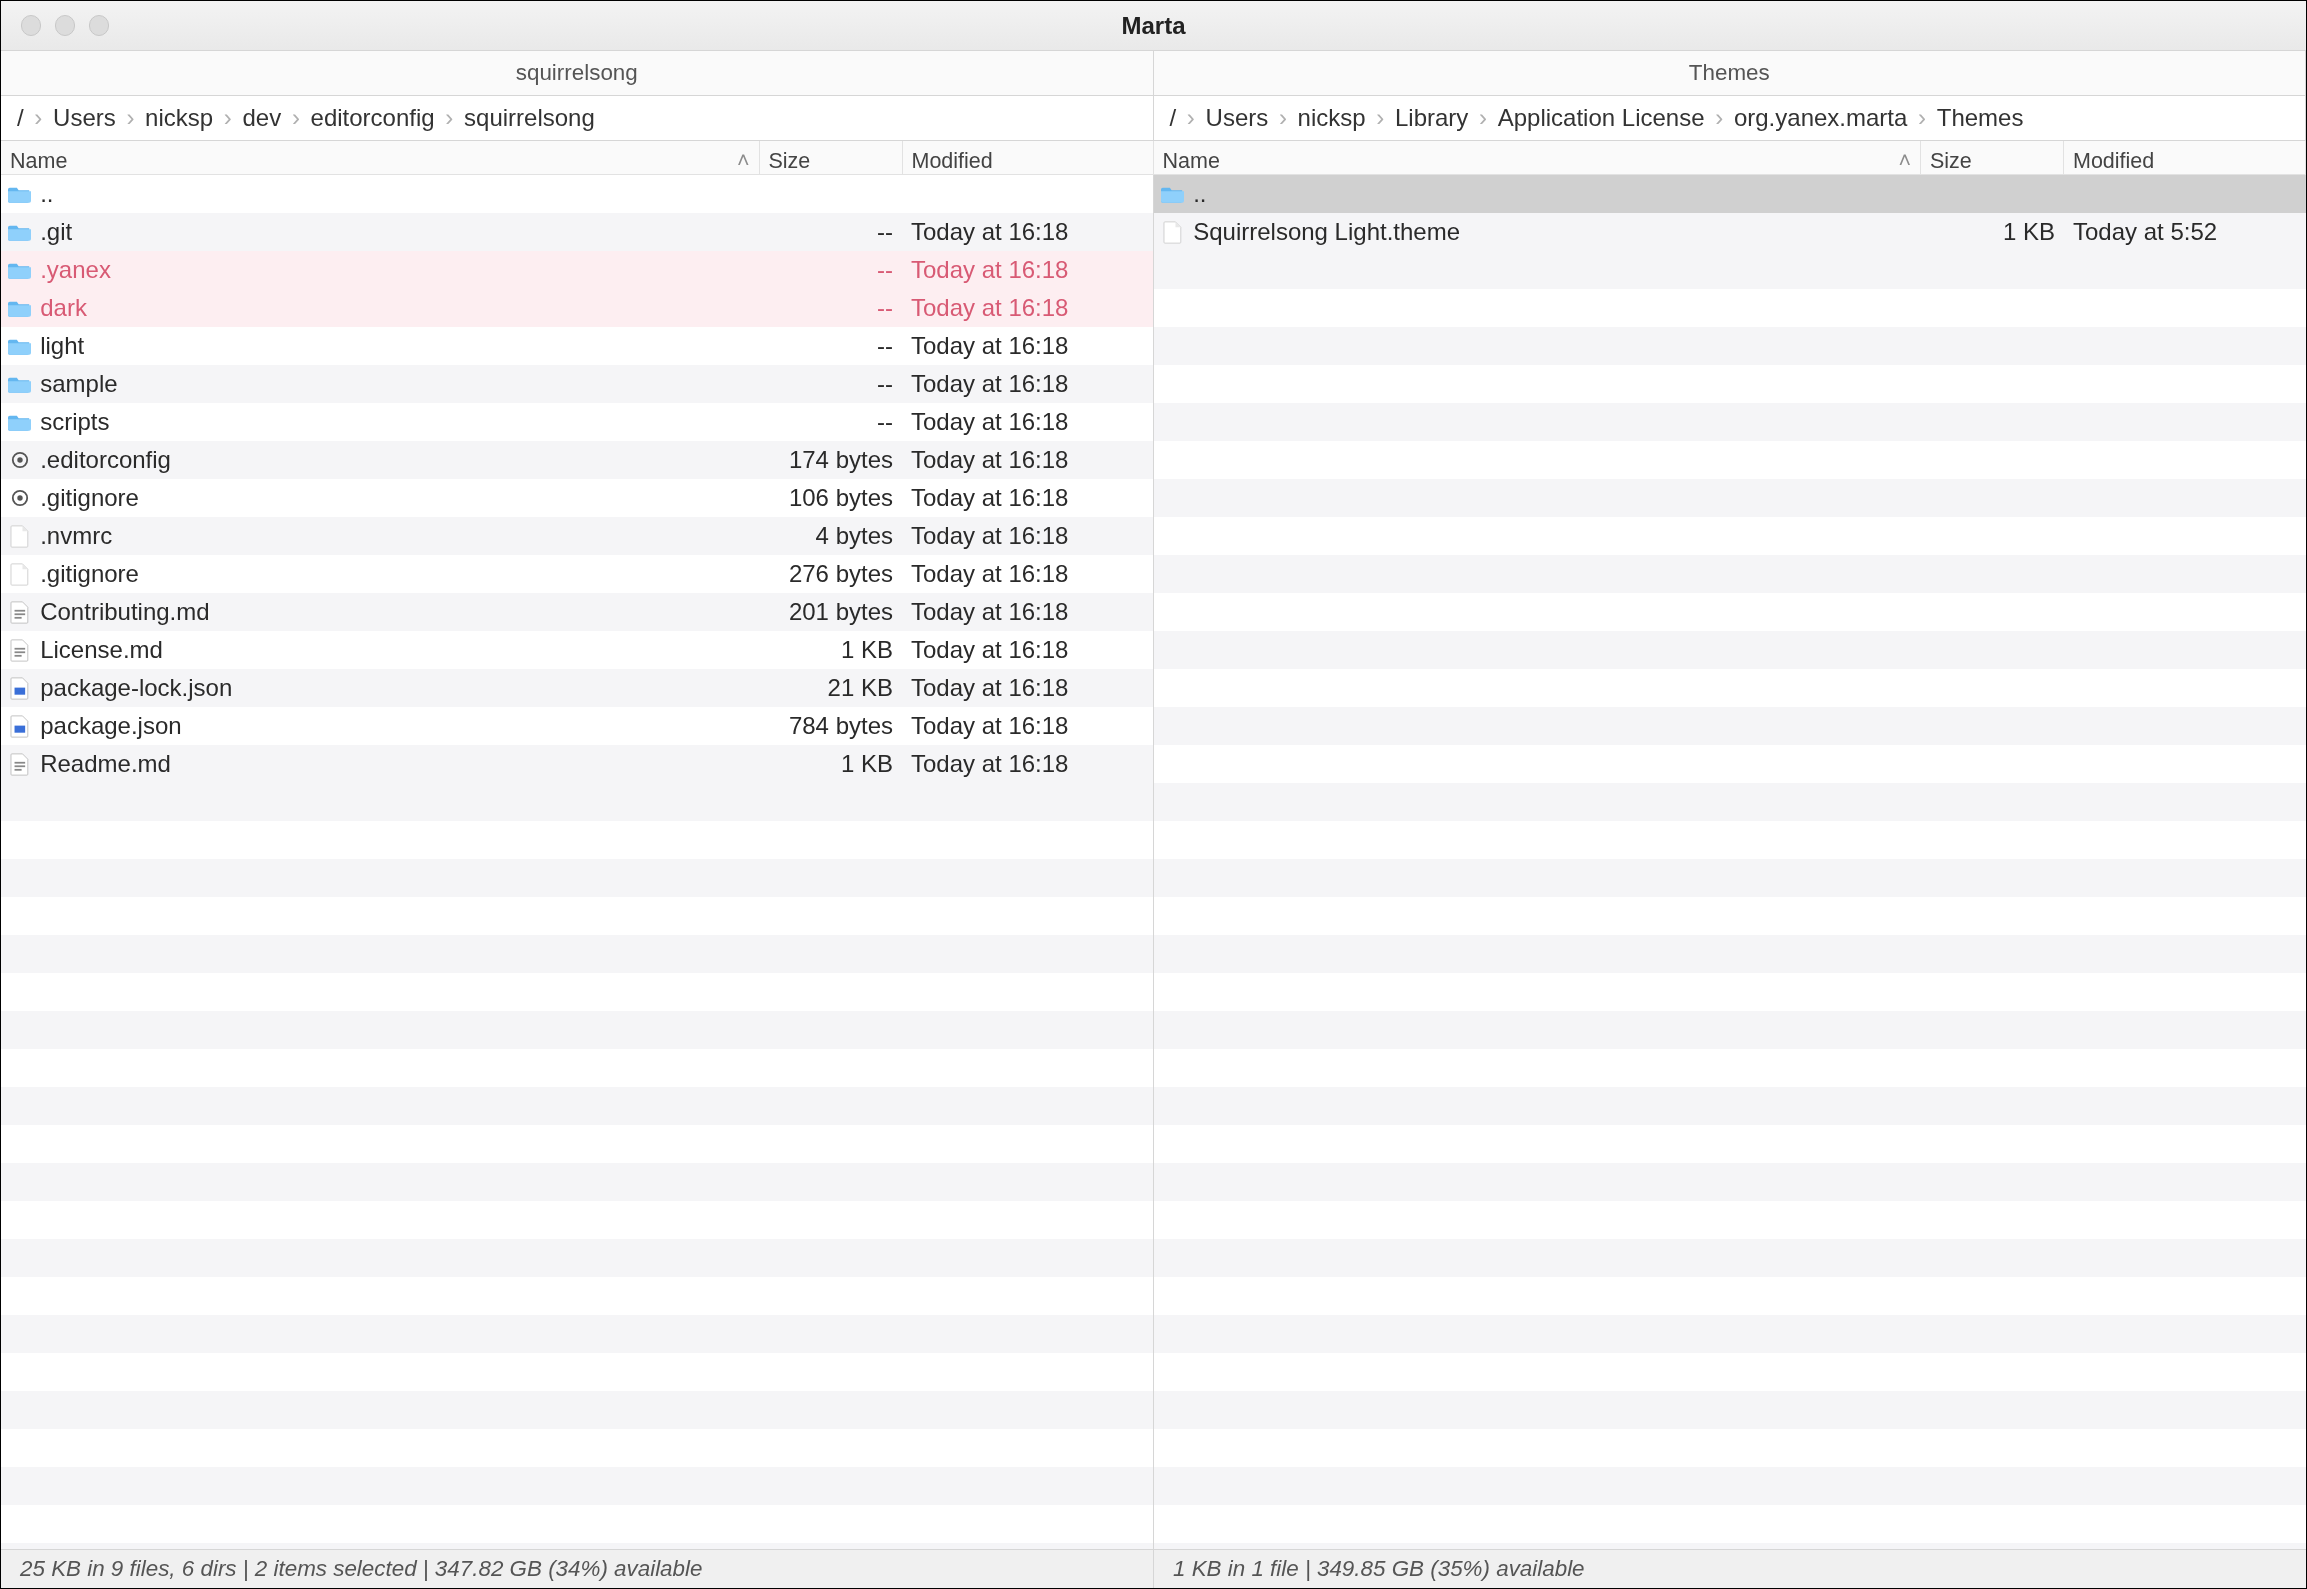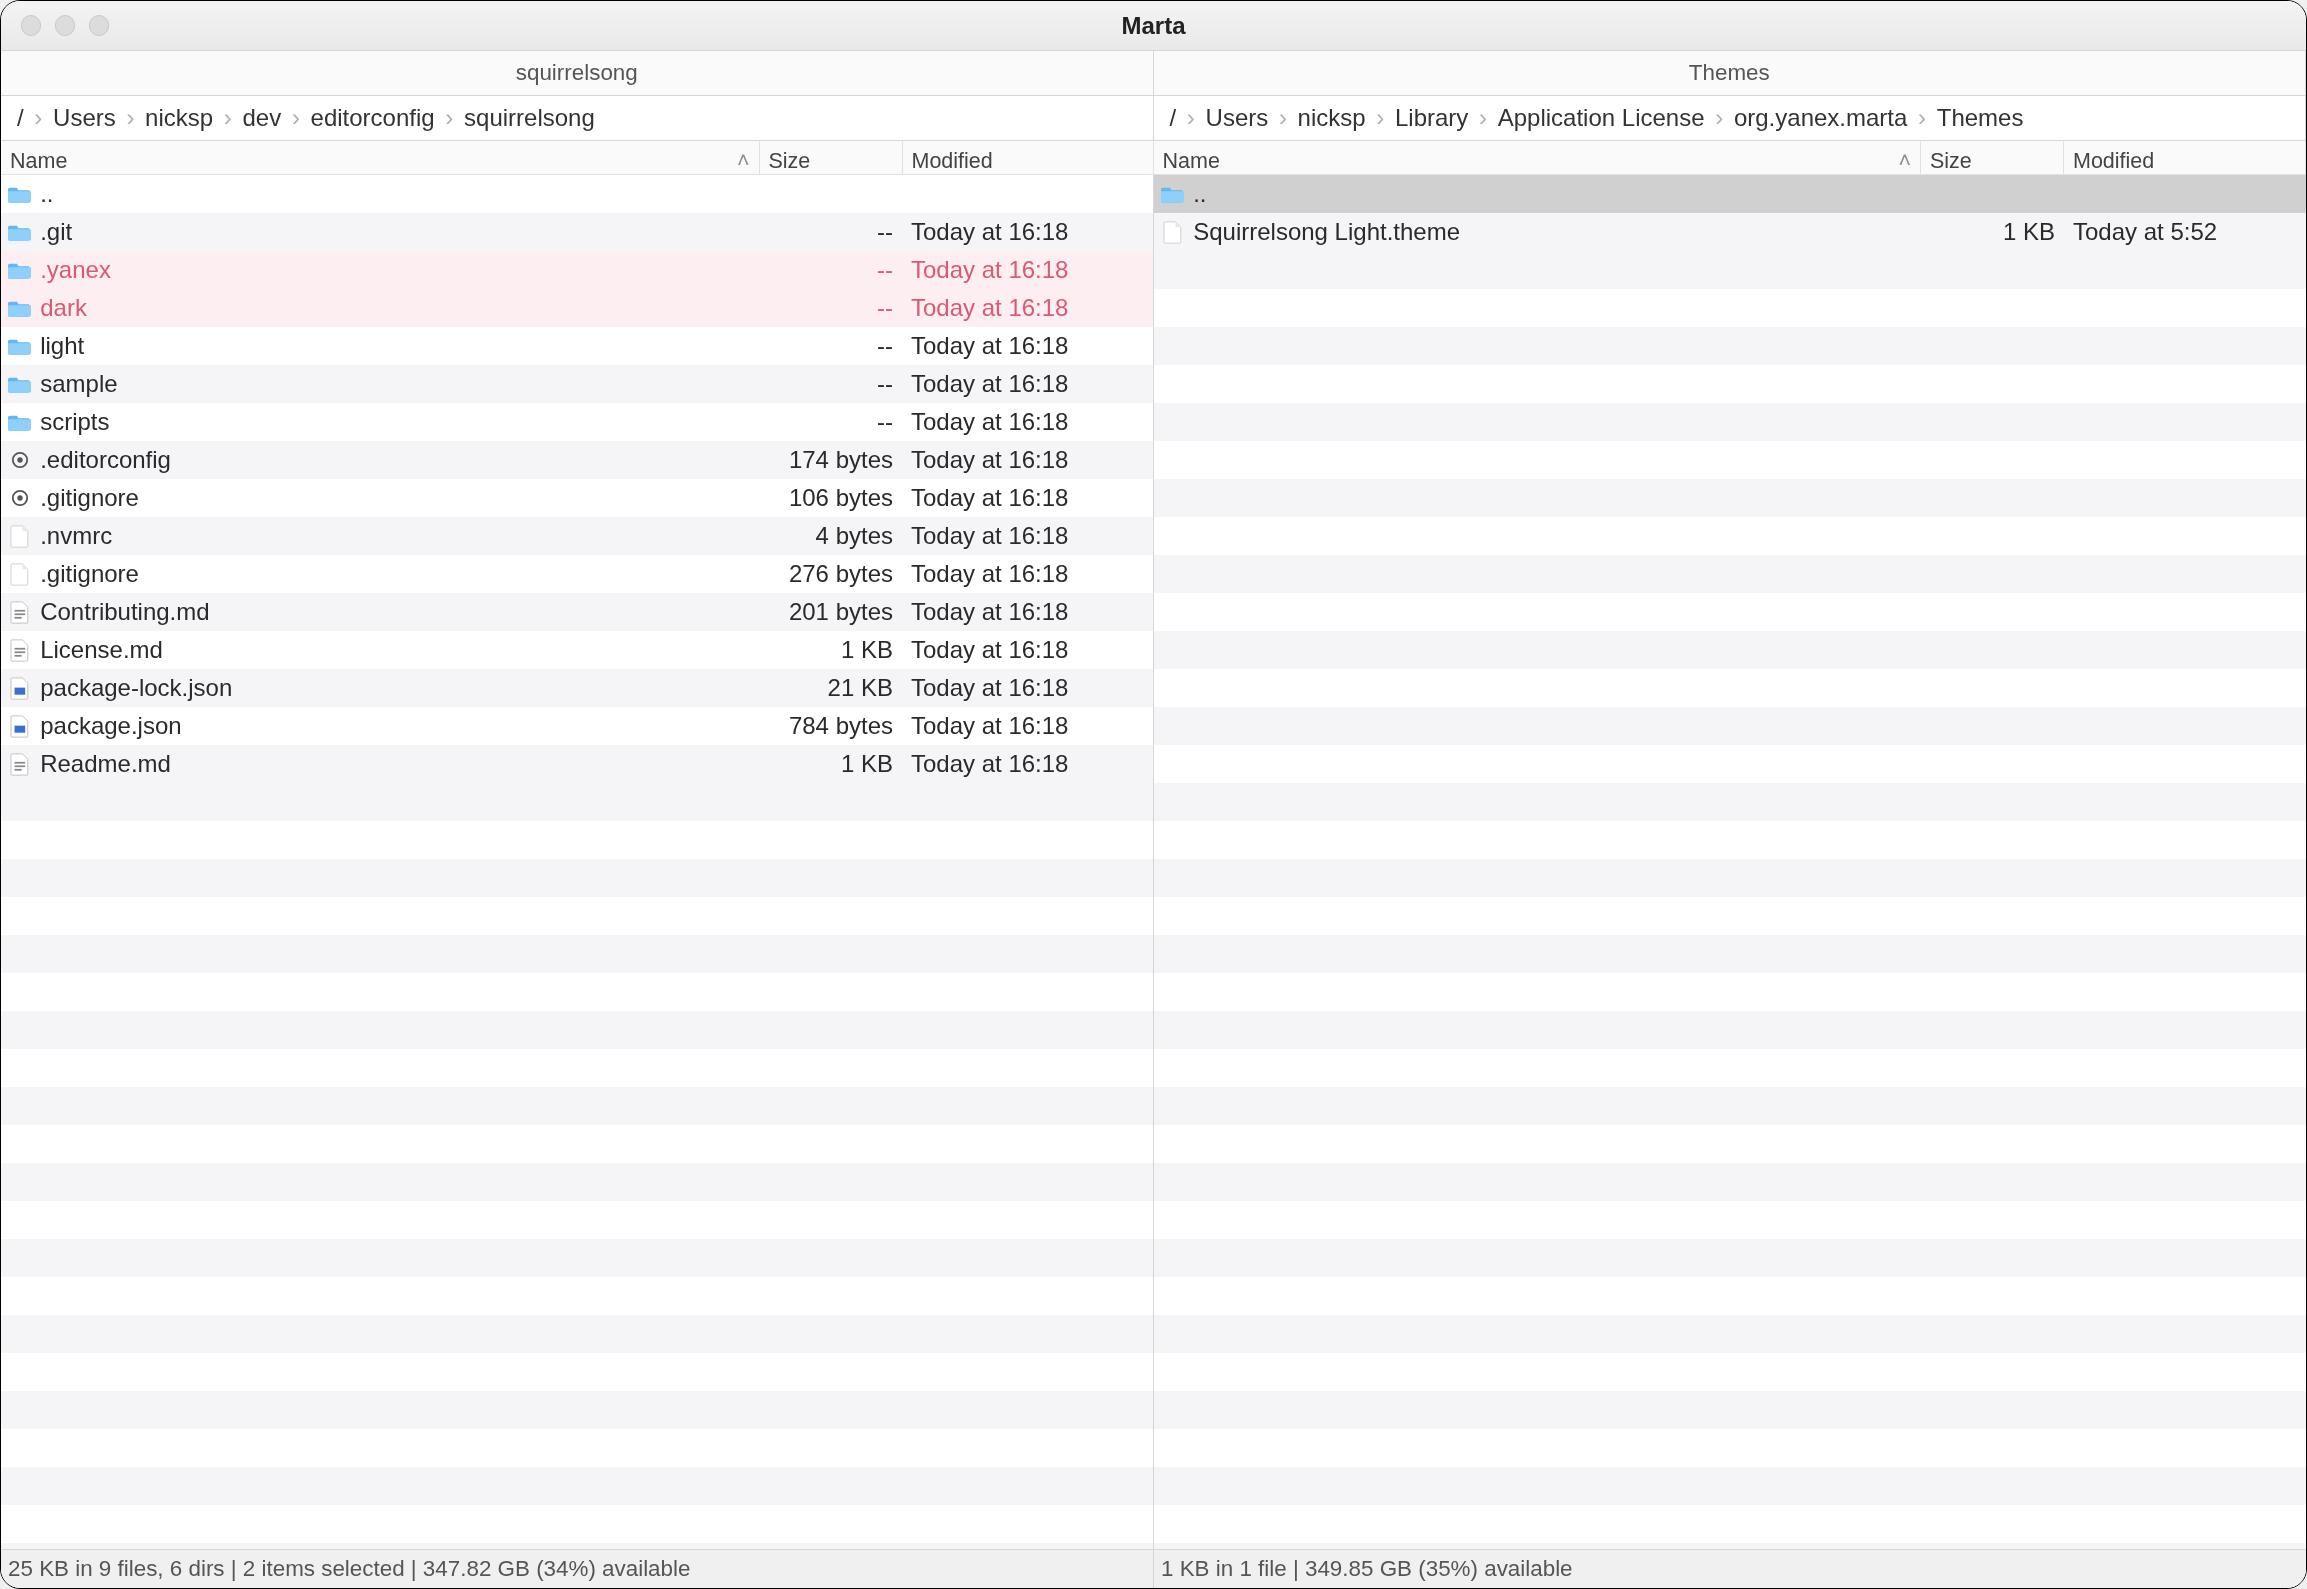--- a/index.html
+++ b/index.html
@@ -12,21 +12,21 @@
     --text:#2a2a2a;
     --text-muted:#808080;
     --folder:#4aa6e8;
     --pink-bg:#fdeef1;
     --pink-text:#d85a74;
     --select:#d0d0d0;
     --tab-inactive:#e6e6e6;
   }
   *{box-sizing:border-box;}
   html,body{margin:0;padding:0;height:100%;font-family:-apple-system,"Helvetica Neue",Arial,sans-serif;background:#f0f0f0;}
-  .window{width:2307px;height:1589px;background:var(--bg);display:flex;flex-direction:column;border:1.8px solid #000;border-radius:20px;overflow:hidden;}
+  .window{width:2307px;height:1589px;background:var(--bg);display:flex;flex-direction:column;border:1.8px solid #000;border-radius:0;overflow:hidden;}
   
   
   .titlebar{height:50px;background:linear-gradient(#f3f3f3,#e9e9e9);display:flex;align-items:center;position:relative;border-bottom:0.9px solid var(--border);}
   .traffic{display:flex;gap:13.4px;padding-left:19.7px;}
   .tlight{width:20.6px;height:20.6px;border-radius:50%;background:#dcdcdc;border:0.9px solid #c8c8c8;}
   .apptitle{position:absolute;left:0;right:0;text-align:center;font-size:24px;font-weight:600;color:#222;}
   
   
   .tabbar{height:45px;display:flex;border-bottom:0.9px solid var(--border);}
   .tabhalf{flex:1;display:flex;}
@@ -63,21 +63,21 @@
   .row.pink .sz,.row.pink .md{color:var(--pink-text);}
   .row.sel{background:var(--select)!important;}
   .ico{width:23px;height:21.5px;flex-shrink:0;display:inline-flex;align-items:center;justify-content:center;}
   
   
   .filler .stripe{height:38px;}
   .filler .stripe:nth-child(odd){background:var(--bg-stripe);}
   
   
   .statusbar{height:38px;display:flex;background:#f0f0f0;font-size:22.4px;color:#555;}
-  .status{flex:1;display:flex;align-items:center;padding:0 7px;border-right:0.9px solid var(--border);}
+  .status{flex:1;display:flex;align-items:center;padding:0 19px;border-right:0.9px solid var(--border);font-style:italic;}
   .status:last-child{border-right:none;}
   
   svg{display:block;}
 </style>
 </head>
 <body>
 
 <div class="window">
 
   <div class="titlebar">

